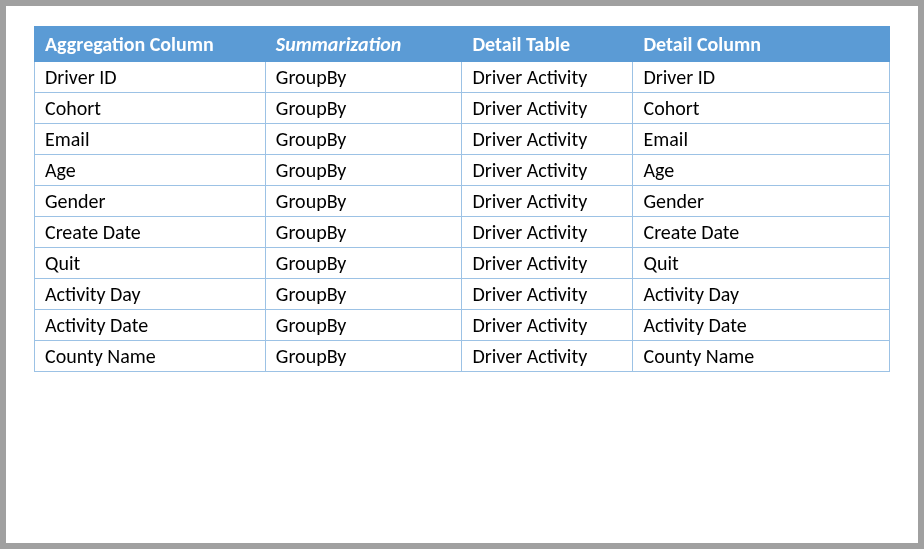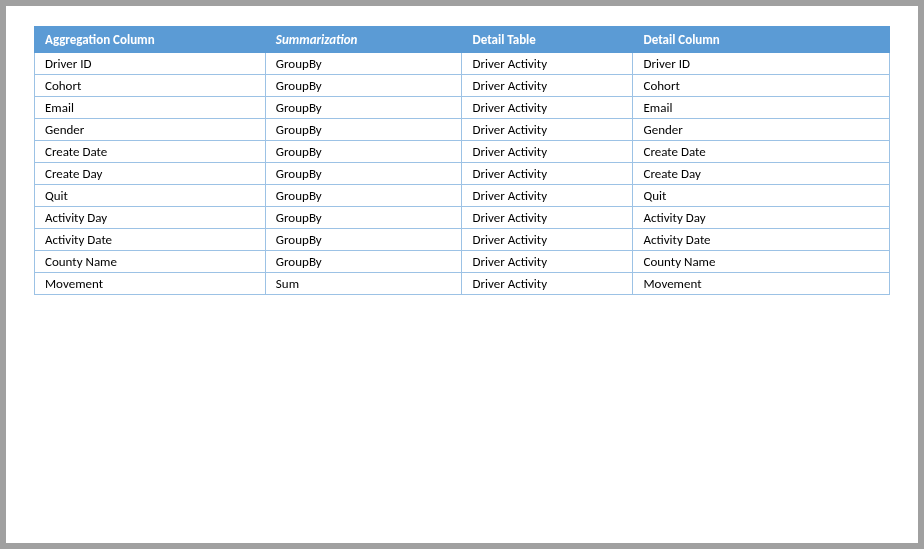--- a/index.html
+++ b/index.html
@@ -16,21 +16,21 @@
     }
     .page {
       background: #ffffff;
       width: 100%;
       height: 100%;
       padding: 20px 28px;
     }
     table {
       width: 100%;
       border-collapse: collapse;
-      font-size: 13px;
+      font-size: 20px;
     }
     thead th {
       background: #5b9bd5;
       color: #ffffff;
       font-weight: bold;
       text-align: left;
       padding: 5px 10px;
       border: 1px solid #5b9bd5;
     }
     tbody td {
@@ -70,36 +70,36 @@
           <td>Driver Activity</td>
           <td>Cohort</td>
         </tr>
         <tr>
           <td>Email</td>
           <td>GroupBy</td>
           <td>Driver Activity</td>
           <td>Email</td>
         </tr>
         <tr>
+          <td>Age</td>
+          <td>GroupBy</td>
+          <td>Driver Activity</td>
+          <td>Age</td>
+        </tr>
+        <tr>
           <td>Gender</td>
           <td>GroupBy</td>
           <td>Driver Activity</td>
           <td>Gender</td>
         </tr>
         <tr>
           <td>Create Date</td>
           <td>GroupBy</td>
           <td>Driver Activity</td>
           <td>Create Date</td>
-        </tr>
-        <tr>
-          <td>Create Day</td>
-          <td>GroupBy</td>
-          <td>Driver Activity</td>
-          <td>Create Day</td>
         </tr>
         <tr>
           <td>Quit</td>
           <td>GroupBy</td>
           <td>Driver Activity</td>
           <td>Quit</td>
         </tr>
         <tr>
           <td>Activity Day</td>
           <td>GroupBy</td>
@@ -111,21 +111,15 @@
           <td>GroupBy</td>
           <td>Driver Activity</td>
           <td>Activity Date</td>
         </tr>
         <tr>
           <td>County Name</td>
           <td>GroupBy</td>
           <td>Driver Activity</td>
           <td>County Name</td>
         </tr>
-        <tr>
-          <td>Movement</td>
-          <td>Sum</td>
-          <td>Driver Activity</td>
-          <td>Movement</td>
-        </tr>
       </tbody>
   </table>
 </div>
 
 </body></html>

